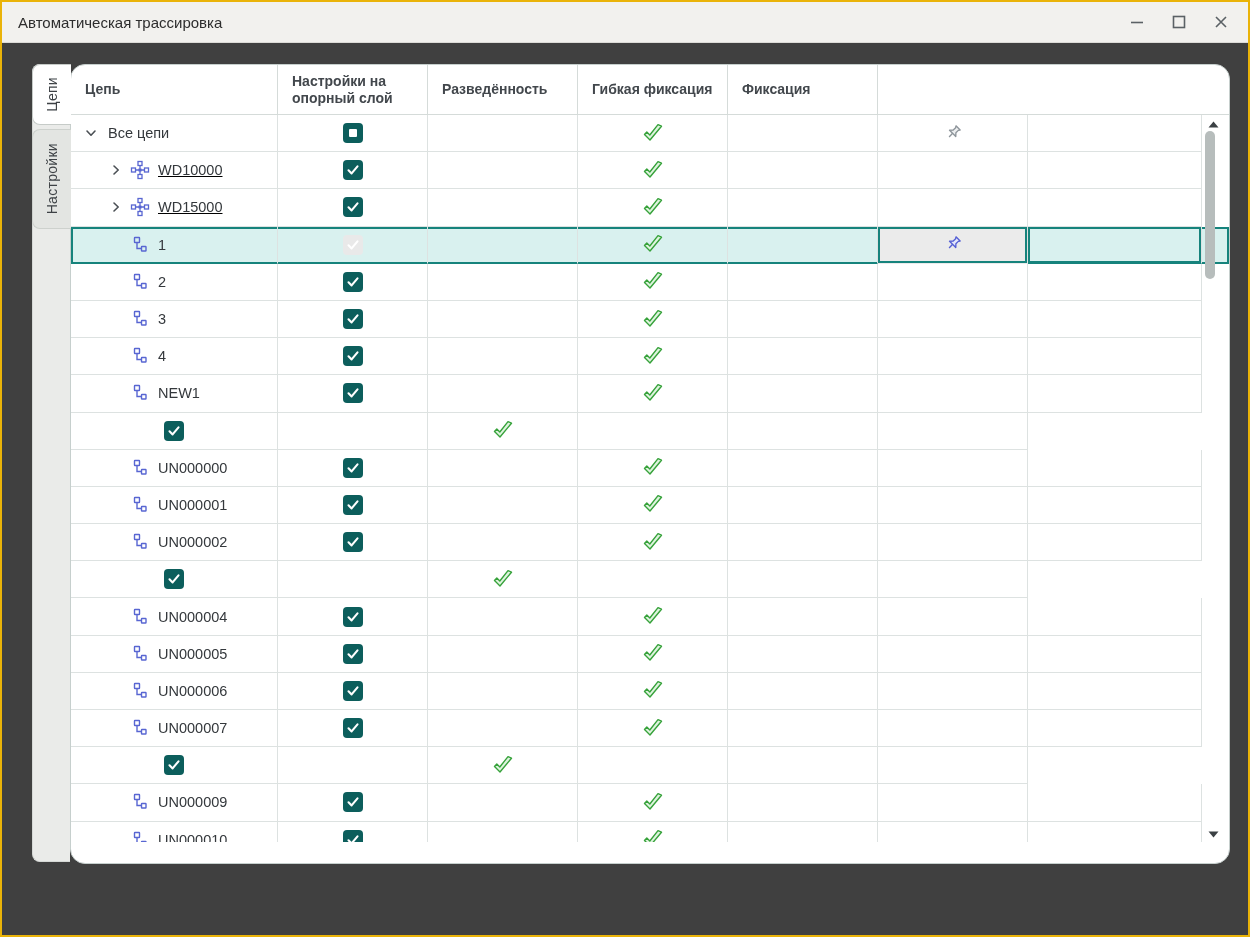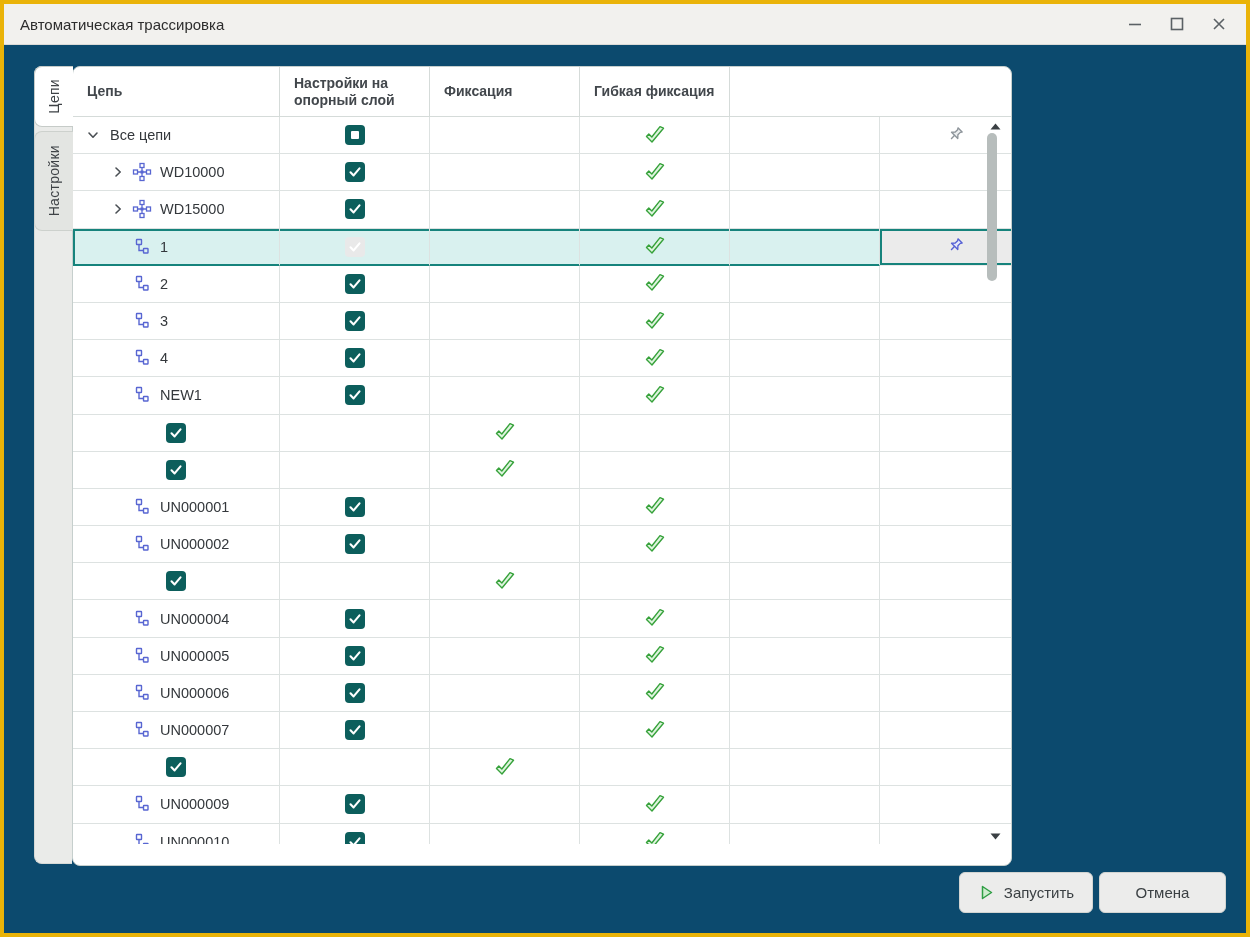--- a/index.html
+++ b/index.html
@@ -3,21 +3,21 @@
 <meta charset="utf-8">
 <style>
   html,body { margin:0; padding:0; }
   body {
     width:1250px; height:937px; position:relative;
     font-family:"Liberation Sans", sans-serif;
     background:#ffffff; overflow:hidden;
   }
   .window {
     position:absolute; inset:0; box-sizing:border-box;
-    border:4px solid #eab308; background:#0c4a6e;
+    border:2px solid #eab308; background:#404040;
   }
   
   .titlebar {
     height:40px; background:#f2f1ee; border-bottom:1px solid #dcdbd7;
     display:flex; align-items:center;
   }
   .title { padding-left:16px; font-size:15px; color:#2d2d2d; }
   .win-controls { margin-left:auto; display:flex; padding-right:6px; }
   .win-btn {
     width:42px; height:38px; display:flex; align-items:center; justify-content:center;
@@ -41,22 +41,22 @@
   .vtab.active {
     top:62px; height:61px; background:#ffffff;
     border:1px solid #c6cbc8; border-right:none;
   }
   .vtab.inactive {
     top:127px; height:100px; background:#e3e5e2;
     border:1px solid #cdd1cd; border-right:none;
   }
   
   .table {
-    position:absolute; left:68px; top:62px; width:940px; height:800px;
-    background:#fff; border:1px solid #c6cfcd; border-radius:8px;
+    position:absolute; left:68px; top:62px; width:1160px; height:800px;
+    background:#fff; border:1px solid #c6cfcd; border-radius:15px;
     box-sizing:border-box; overflow:hidden; z-index:2;
   }
   .thead {
     display:grid; grid-template-columns:207px 150px 150px 150px 150px 150px 1fr;
     height:50px; border-bottom:1px solid #d5dbd9; box-sizing:border-box;
   }
   .th {
     display:flex; align-items:center; padding:0 14px;
     font-size:14px; font-weight:700; color:#42474c; line-height:1.2;
     border-right:1px solid #d5dbd9; box-sizing:border-box;
@@ -69,21 +69,21 @@
   }
   .td {
     border-right:1px solid #dde2e1; border-bottom:1px solid #dde2e1;
     box-sizing:border-box; display:flex; align-items:center; overflow:hidden;
   }
   .td.gutter { border:none; }
   .td-center { justify-content:center; }
   .td-name { padding-right:6px; }
   .td-name .lbl { font-size:14.5px; color:#34383c; white-space:nowrap; }
   .kind-root { padding-left:12px; }
-  .kind-group { padding-left:37px; }
+  .kind-group { padding-left:37px;text-decoration:underline; }
   .kind-net { padding-left:58px; }
   .chev { width:16px; height:16px; display:flex; align-items:center; justify-content:center; margin-right:9px; flex:0 0 auto; }
   .kind-group .chev { margin-right:5px; }
   .nicon { width:22px; height:20px; display:flex; align-items:center; justify-content:center; margin-right:7px; flex:0 0 auto; }
   
   .tr.selected { background:#d9f1ef; box-shadow:inset 0 0 0 2px #16837c; }
   .tr.selected .td { border-bottom-color:transparent; }
   .tr.selected .td-pin { background:#ebebeb; box-shadow:inset 0 0 0 2px #16837c; }
   .tr.selected .td-empty { box-shadow:inset 0 0 0 2px #16837c; }
   
@@ -144,22 +144,23 @@
     <span class="vlabel">Цепи</span>
   </div>
   <div class="vtab inactive">
     <span class="vlabel">Настройки</span>
   </div>
 
   <div class="table">
     <div class="thead">
       <div class="th">Цепь</div>
       <div class="th">Настройки на опорный слой</div>
+      <div class="th">Разведённость</div>
+      <div class="th">Гибкая фиксация</div>
       <div class="th">Фиксация</div>
-      <div class="th">Гибкая фиксация</div>
       <div class="th"></div>
     </div>
     <div class="tbody" id="tbody">
         <div class="tr">
           <div class="td td-name kind-root">
             <span class="chev">
               <svg width="16" height="16" viewBox="0 0 16 16" fill="none" stroke="#4a4f54" stroke-width="1.6" stroke-linecap="round" stroke-linejoin="round">
                 <polyline points="4,6 8,10.2 12,6"></polyline>
               </svg>
             </span>
@@ -449,20 +450,30 @@
                 <path d="M3.5 11.5 L9 17 L20.5 3.2 L17 1.6 L8.8 12 L5.8 9 Z" fill="#def4de" stroke="#37a23b" stroke-width="1.4" stroke-linejoin="round"></path>
               </svg>
             </span>
           </div>
           <div class="td td-center"></div>
           <div class="td td-center td-pin"></div>
           <div class="td td-center td-empty"></div>
           <div class="td gutter"></div>
         </div>
         <div class="tr">
+          <div class="td td-name kind-net">
+            <span class="nicon">
+              <svg width="20" height="20" viewBox="0 0 20 20" fill="none" stroke="#5866d2" stroke-width="1.4">
+  <rect x="4.5" y="2.5" width="5" height="5" rx="0.5"></rect>
+                <path d="M7 7.5 V13.5 H11.5"></path>
+  <rect x="11.5" y="11.5" width="4.5" height="4.5" rx="0.5"></rect>
+              </svg>
+            </span>
+            <span class="lbl">UN000000</span>
+          </div>
           <div class="td td-center">
             <span class="cb cb-on">
               <svg width="14" height="12" viewBox="0 0 14 12" fill="none" stroke="#fff" stroke-width="2.1" stroke-linecap="round" stroke-linejoin="round">
                 <polyline points="2.5,6.3 5.6,9.4 11.5,2.3"></polyline>
               </svg>
             </span>
           </div>
           <div class="td td-center"></div>
           <div class="td td-center">
             <span style="display:flex;">
@@ -774,27 +785,14 @@
         </svg>
     </div>
     <div class="scroll-thumb"></div>
     <div class="scroll-down">
       <svg width="11" height="7" viewBox="0 0 11 7">
           <path d="M0.5 0.5 H10.5 L5.5 6.5 Z" fill="#3b4044"></path>
         </svg>
     </div>
   </div>
 
-  <div class="footer">
-    <button class="btn btn-run">
-      <span style="display:flex;">
-        <svg width="17" height="17" viewBox="0 0 17 17">
-            <path d="M4.5 2.5 L13.5 8.5 L4.5 14.5 Z" fill="#cdeccd" stroke="#2f9e44" stroke-width="1.5" stroke-linejoin="round"></path>
-          </svg>
-      </span>
-      <span>Запустить</span>
-    </button>
-    <button class="btn btn-cancel">
-      <span>Отмена</span>
-    </button>
-  </div>
 
 </div>
 
 </body></html>

